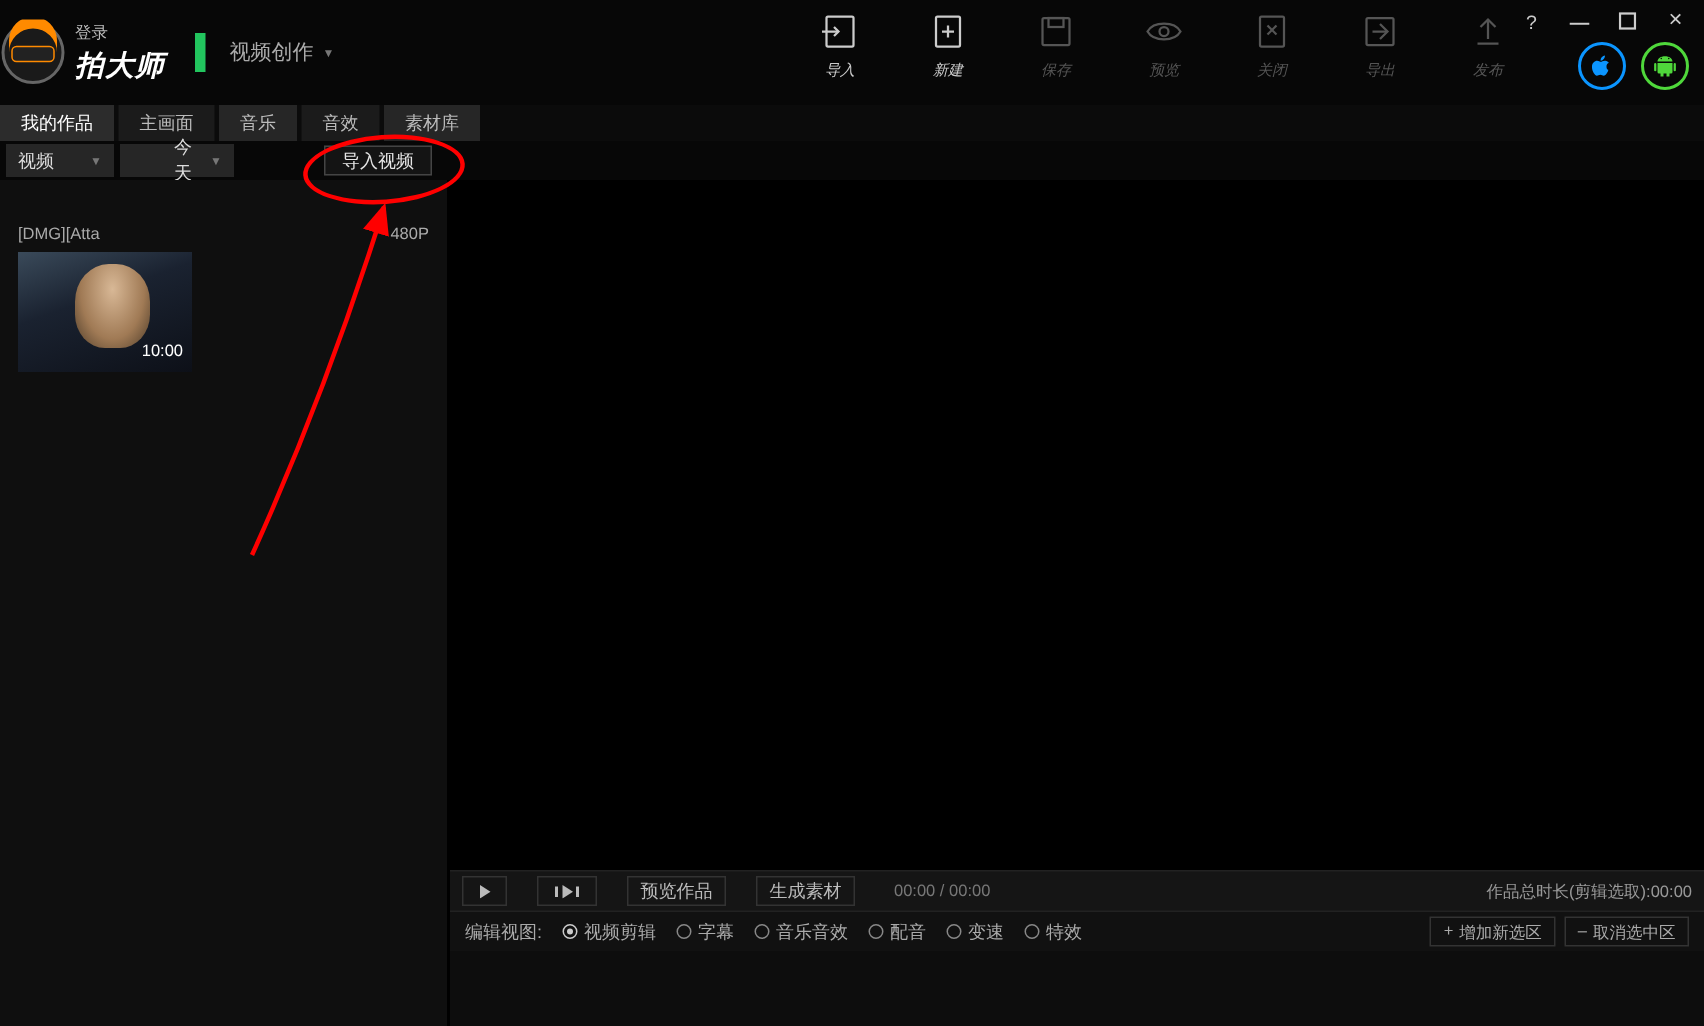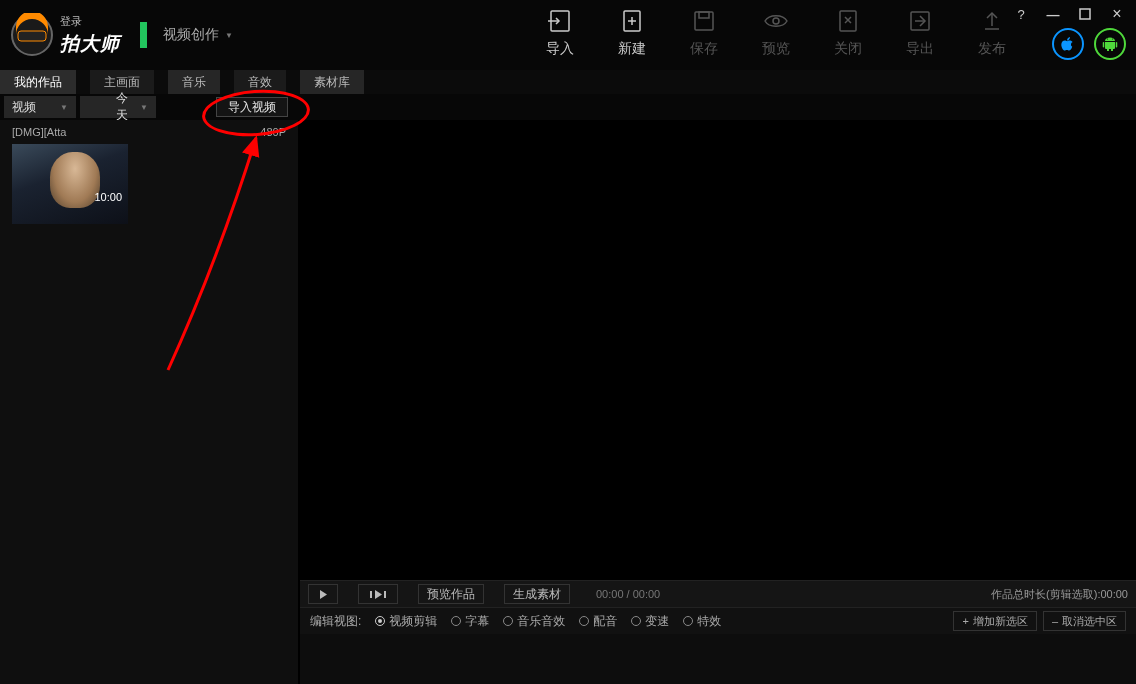--- a/index.html
+++ b/index.html
@@ -1,57 +1,57 @@
 <!DOCTYPE html>
 <html><head>
 <meta charset="utf-8">
 <style>
   * { margin:0; padding:0; box-sizing:border-box; font-family:"Microsoft YaHei",Arial,sans-serif; }
   body { width:1136px; height:684px; background:#070707; color:#ccc; overflow:hidden; position:relative;}
   
   .titlebar { height:70px; display:flex; align-items:center; position:relative; }
-  .logo-wrap{ display:flex; align-items:center; padding-left:10px; }
+  .logo-wrap{ display:flex; align-items:center; }
   .logo-svg{ width:44px; height:44px;}
   .logo-text-wrap{ display:flex; flex-direction:column; margin-left:6px;}
   .login-link{ font-size:11px; color:#bbb; margin-bottom:2px;}
   .brand{ font-size:19px; font-weight:bold; font-style:italic; color:#fff; letter-spacing:1px;}
   .mode{ display:flex; align-items:center; font-size:14px; color:#aaa; margin-left:20px; border-left:7px solid #22c55e; padding-left:16px; height:26px;}
   .mode .tri{ margin-left:6px; font-size:8px; color:#777;}
   .toolbar{ position:absolute; right:120px; top:8px; display:flex; gap:24px; align-items:flex-start; height:60px;}
   .tool{ display:flex; flex-direction:column; align-items:center; width:48px; cursor:default;}
   .tool svg,.tool .ic{ width:26px; height:26px; display:flex; align-items:center; justify-content:center;}
-  .tool-label{ font-size:14px; margin-top:6px;}
+  .tool-label{ font-size:10px; margin-top:6px;font-style:italic;}
   .tool.disabled{ color:#555;}
   .tool.disabled path,.tool.disabled rect,.tool.disabled line,.tool.disabled polyline,.tool.disabled circle{ stroke:#555 !important;}
   .tool.enabled{ color:#ccc;}
   .tool.enabled path,.tool.enabled rect,.tool.enabled line,.tool.enabled polyline,.tool.enabled circle{ stroke:#ccc;}
   .win-controls{ position:absolute; right:8px; top:4px; display:flex; gap:10px; color:#ccc;}
   .win-controls span{ width:22px; height:20px; display:flex; align-items:center; justify-content:center; font-size:13px; cursor:default;}
   .store-icons{ position:absolute; right:10px; top:28px; display:flex; gap:10px;}
   .circle-btn{ width:32px; height:32px; border-radius:50%; display:flex; align-items:center; justify-content:center;}
   .circle-blue{ border:2px solid #0b95ff;}
   .circle-green{ border:2px solid #4fd83b;}
   
   .tabs{ height:24px; display:flex; align-items:stretch; background:#0b0b0b;}
-  .tab{ padding:0 14px; font-size:12px; display:flex; align-items:center; color:#bbb; background:#1b1b1b; margin-right:14px;}
+  .tab{ padding:0 14px; font-size:12px; display:flex; align-items:center; color:#bbb; background:#1b1b1b; margin-right:3px;}
   .tab.active{ background:#2c2c2c; color:#fff;}
   .tab.alt{ background:#262626;}
   
   .filters{ height:26px; display:flex; align-items:center; padding-left:4px; gap:4px;}
   .dropdown{ background:#262626; color:#ddd; font-size:12px; height:22px; padding:0 8px; display:flex; align-items:center; justify-content:space-between;}
   .dropdown .tri{ font-size:8px; color:#777; margin-left:8px;}
   .dd1{ width:72px;} .dd2{ width:76px;padding-left:36px;}
   .import-btn{ margin-left:56px; width:72px; height:20px; border:1px solid #444; background:#141414; color:#e6e6e6; font-size:12px; display:flex; align-items:center; justify-content:center;}
   
   .workspace{ position:absolute; left:0; top:120px; right:0; bottom:0; display:flex;}
   .sidebar{ width:298px; background:#0f0f0f; padding:6px 12px; position:relative;}
-  .clip-meta{ display:flex; justify-content:space-between; font-size:11px; color:#aaa; margin-bottom:6px;}
+  .clip-meta{ display:flex; justify-content:space-between; font-size:11px; color:#aaa; margin-bottom:6px;margin-top:24px;}
   .thumb{ width:116px; height:80px; background:linear-gradient(160deg,#3a4a5a 0%,#1a2230 40%,#0d1018 100%); position:relative; overflow:hidden;}
   .thumb .face{ position:absolute; left:38px; top:8px; width:50px; height:56px; background:radial-gradient(ellipse at 50% 30%, #d8b896 0%, #a07a55 60%, #4b3a28 100%); border-radius:45% 45% 40% 40%;}
-  .thumb .dur{ position:absolute; right:6px; bottom:21px; font-size:11px; color:#fff;}
+  .thumb .dur{ position:absolute; right:6px; bottom:8px; font-size:11px; color:#fff;}
   
   .preview{ flex:1; background:#000; display:flex; flex-direction:column;}
   .preview-area{ flex:1;}
   .pbar{ height:28px; background:#151515; border-top:1px solid #222; border-bottom:1px solid #222; display:flex; align-items:center; padding:0 8px; gap:20px; font-size:12px; color:#bbb;}
   .sq-btn{ width:30px; height:20px; border:1px solid #333; display:flex; align-items:center; justify-content:center; font-size:10px;}
   .sq-btn.wide{ width:40px;}
   .text-btn{ height:20px; border:1px solid #333; padding:0 8px; display:flex; align-items:center;}
   .time{ color:#777; font-size:11px; margin-left:6px;}
   .pbar .right{ margin-left:auto; font-size:11px; color:#999;}
   .editbar{ height:26px; background:#111; display:flex; align-items:center; padding:0 10px; gap:14px; font-size:12px; color:#aaa;}

